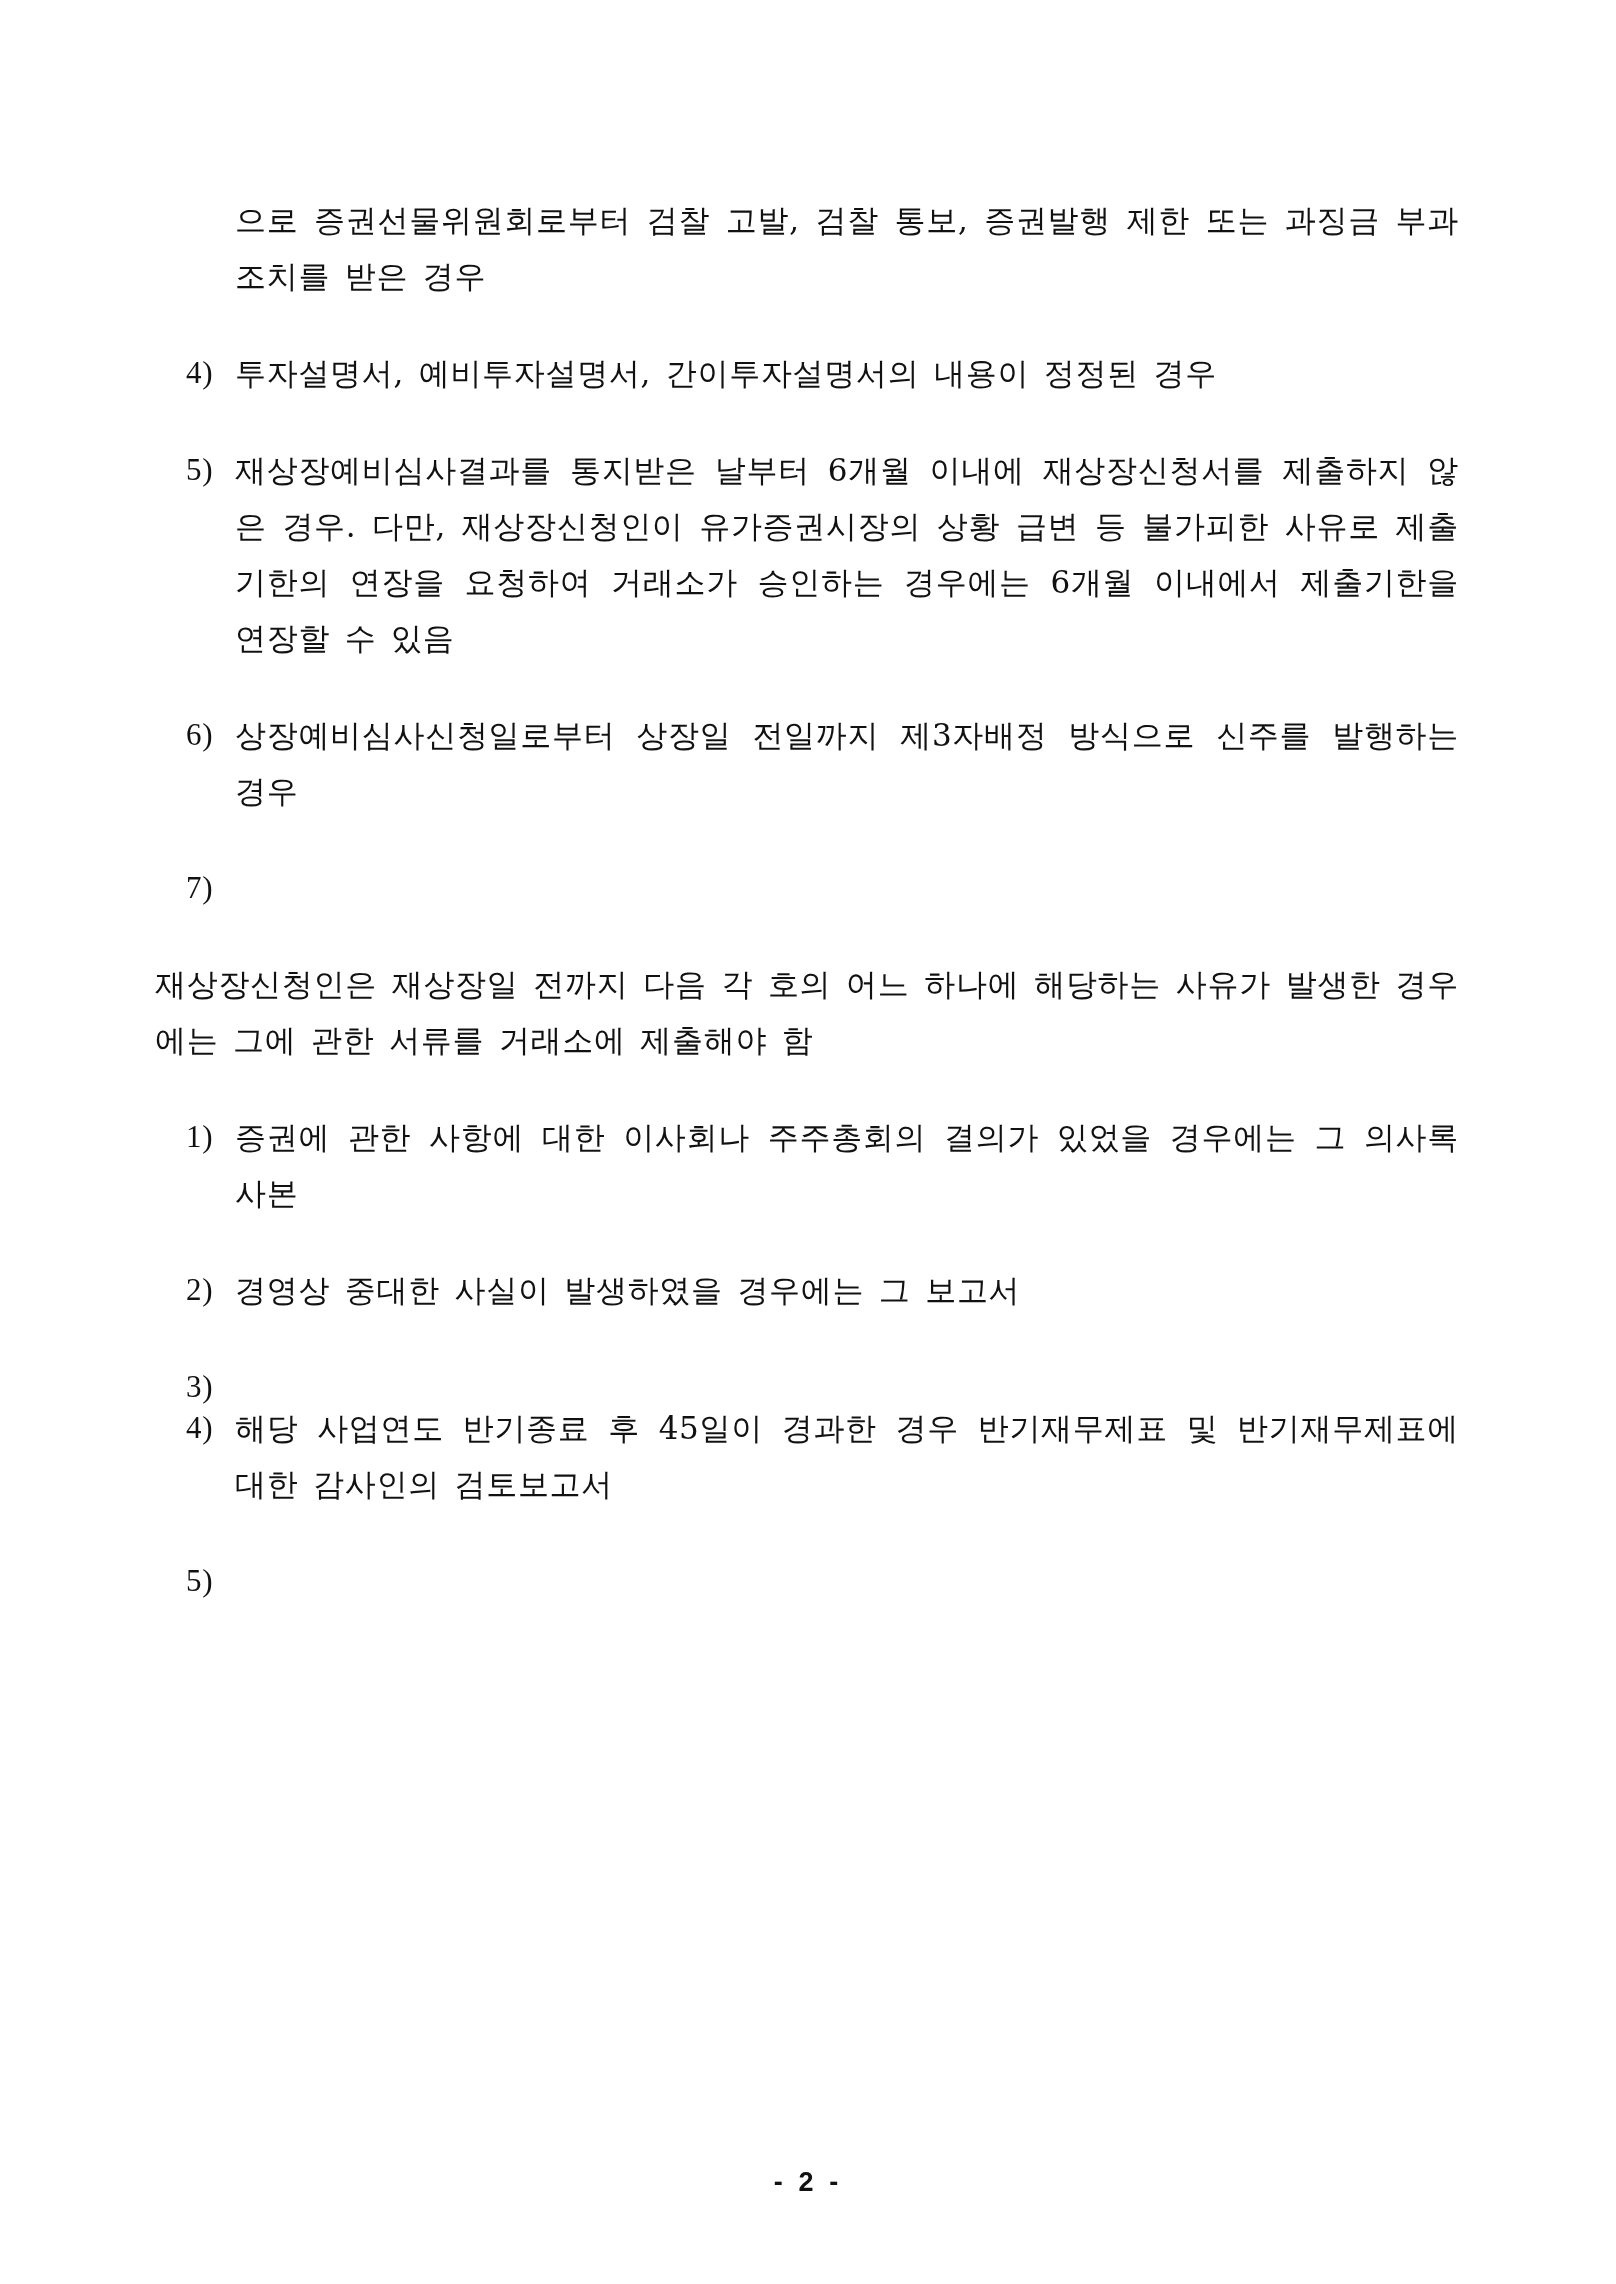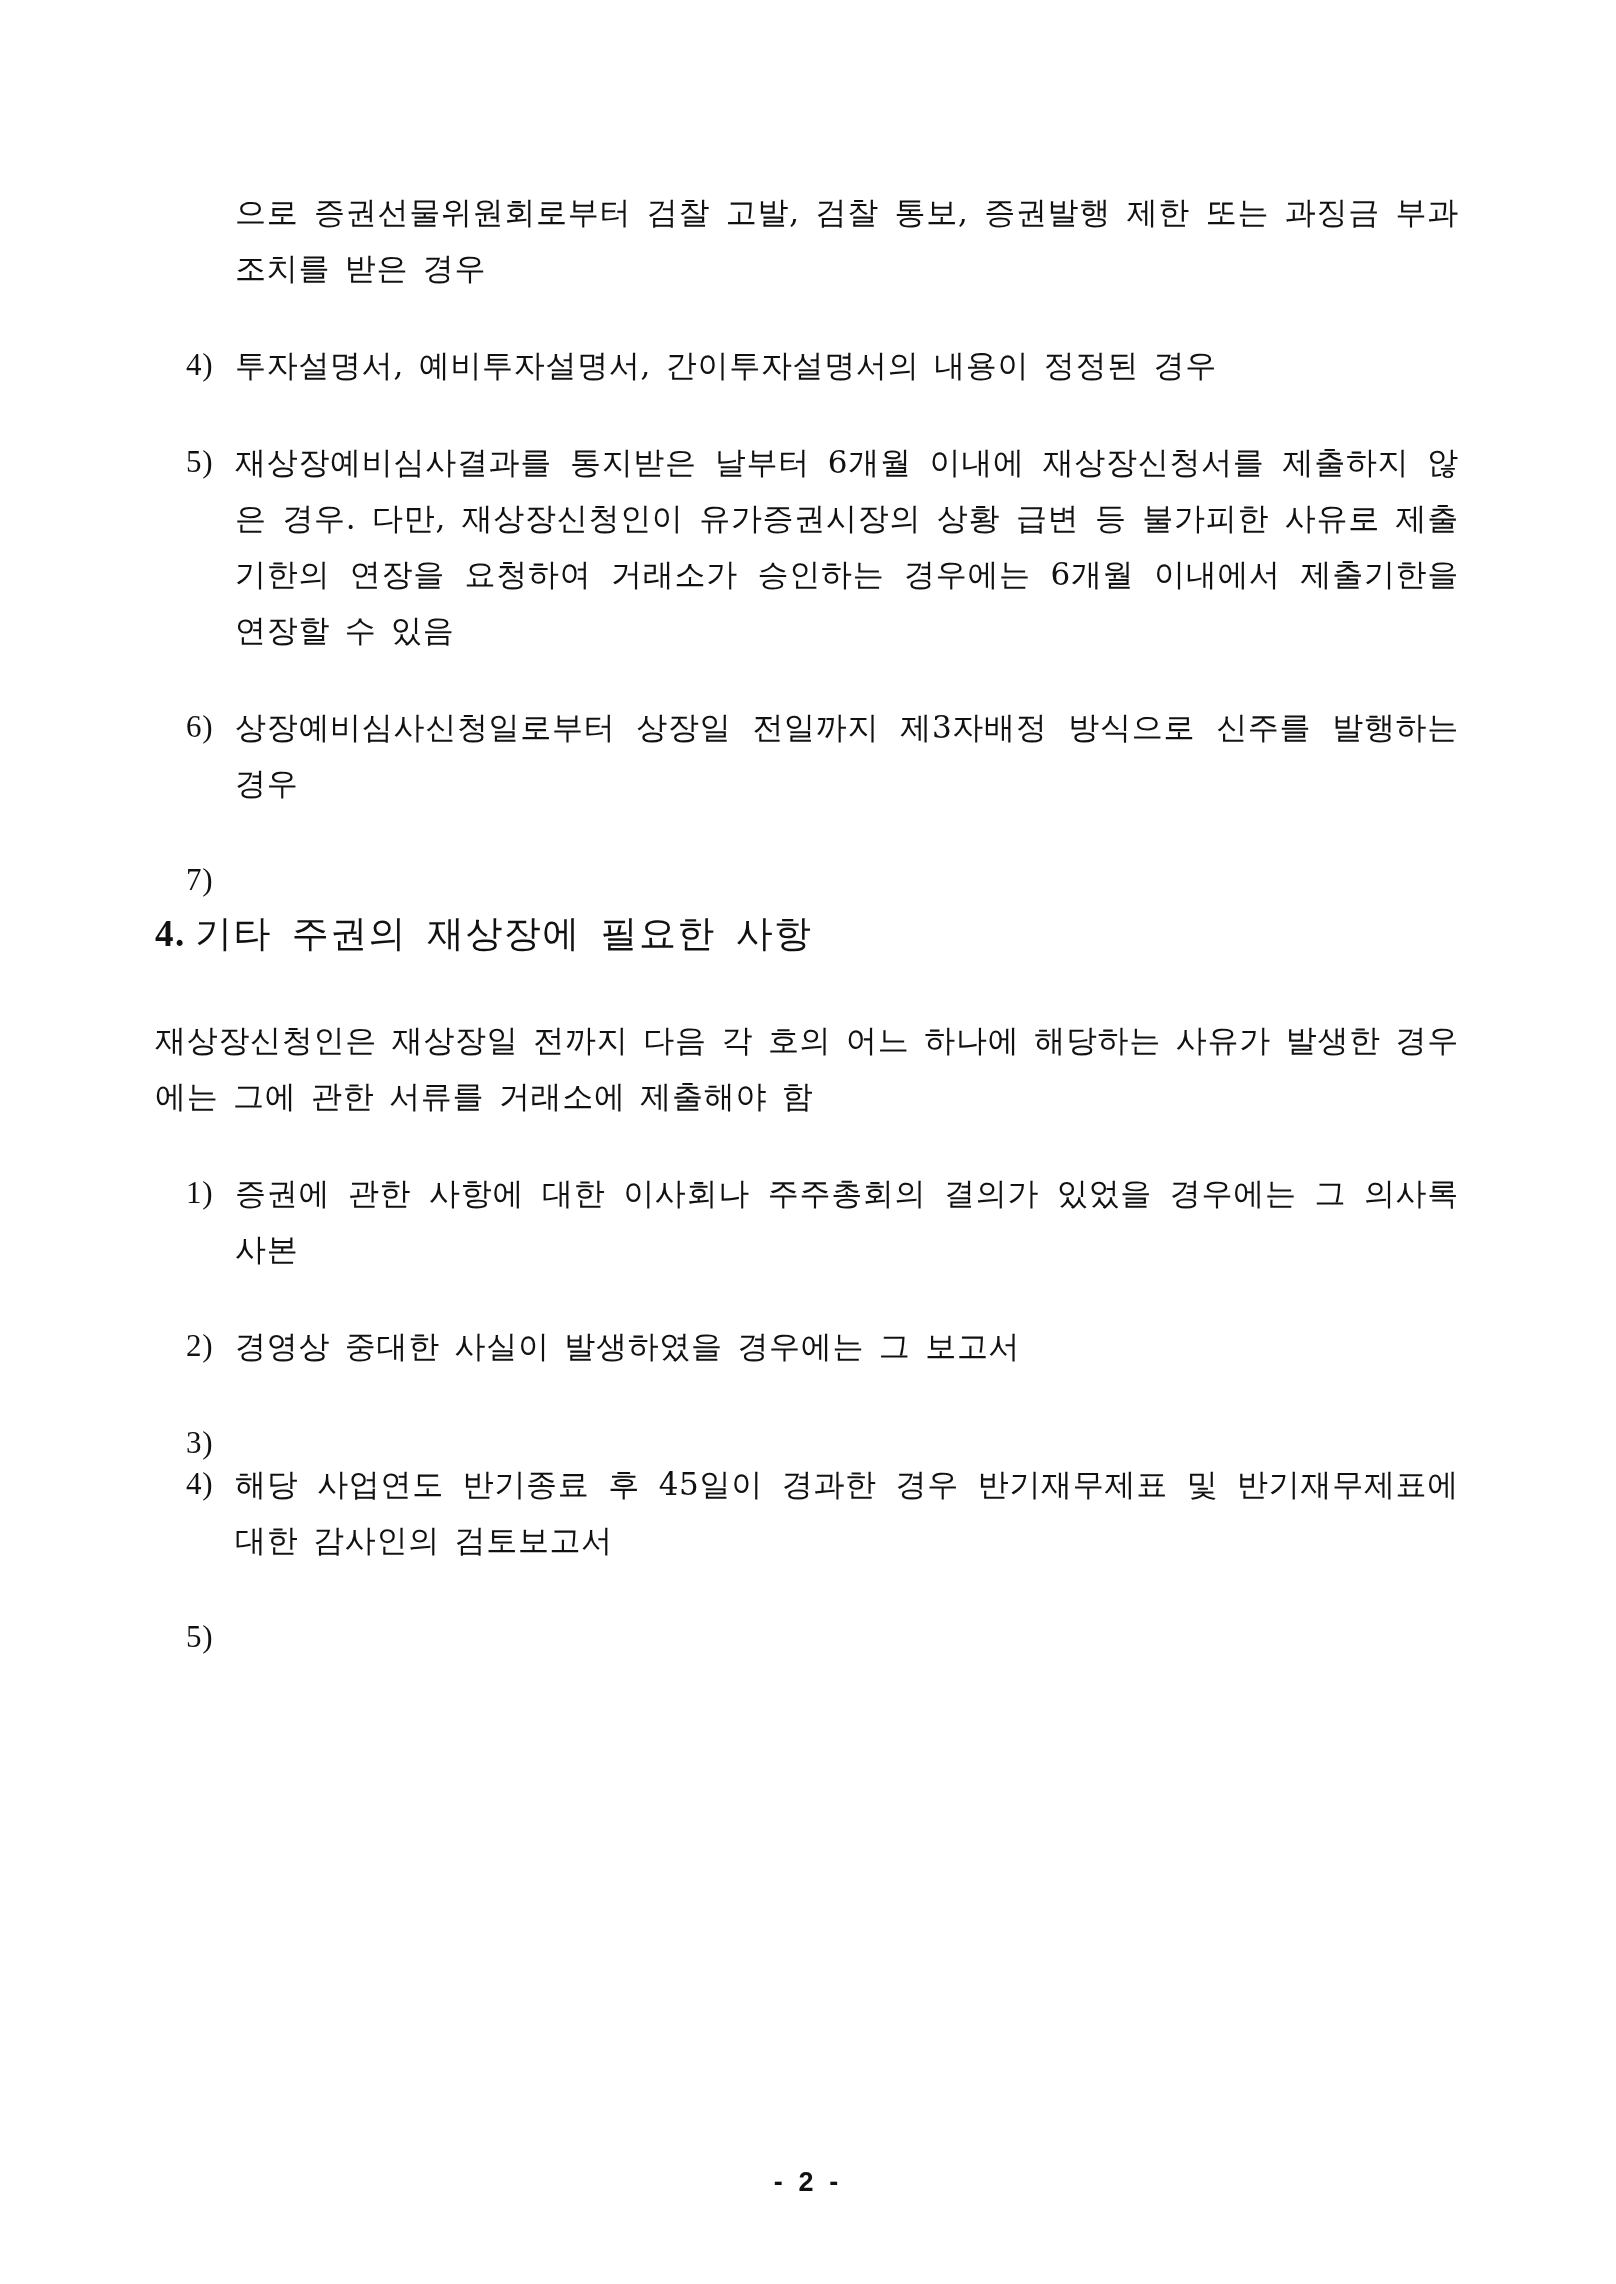--- a/index.html
+++ b/index.html
@@ -7,21 +7,21 @@
     width: 1616px;
     height: 2284px;
     position: relative;
     overflow: hidden;
     font-family: "DejaVu Serif", "Liberation Serif", serif;
     color: #111111;
   }
   .page {
     position: absolute;
     left: 155px;
-    top: 184px;
+    top: 192px;
     width: 1304px;
   }
   .para {
     font-size: 31px;
     line-height: 56px;
     text-align: justify;
     text-align-last: left;
     letter-spacing: 0.7px;
     word-spacing: 4.1px;
   }
@@ -93,23 +93,20 @@
   </div>
 
   <div class="gap-sm"></div>
 
   <div class="para item">
     <span class="num">7)</span>
   </div>
 
   <div class="gap-md"></div>
 
-  <div class="heading">
-    <span class="hnum">4.</span><span>기타 주권의 재상장에 필요한 사항</span>
-  </div>
 
   <div class="gap-md"></div>
 
   <div class="para">재상장신청인은 재상장일 전까지 다음 각 호의 어느 하나에 해당하는 사유가 발생한 경우에는 그에 관한 서류를 거래소에 제출해야 함</div>
 
   <div class="gap-sm"></div>
 
   <div class="para item">
     <span class="num">1)</span>
     <span>증권에 관한 사항에 대한 이사회나 주주총회의 결의가 있었을 경우에는 그 의사록 사본</span>

